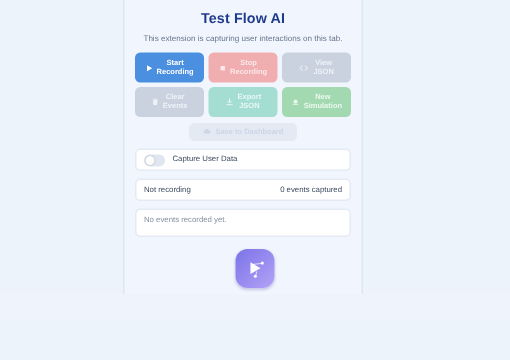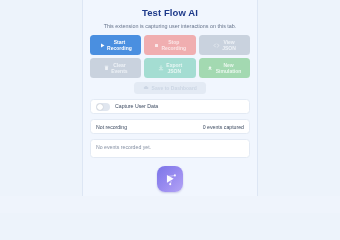--- a/index.html
+++ b/index.html
@@ -20,21 +20,21 @@
     width: 340px;
     height: 213px;
     background: #edf3fb;
   }
 
   
   .panel {
     position: absolute;
     left: 82px;
     top: 0;
-    width: 176px;
+    width: 160px;
     height: 196px;
     background: #f1f6fe;
     border-left: 1px solid #dde6f4;
     border-right: 1px solid #dde6f4;
     box-sizing: border-box;
     padding: 5px 5px 0 5px;
   }
 
   .panel-title {
     text-align: center;

